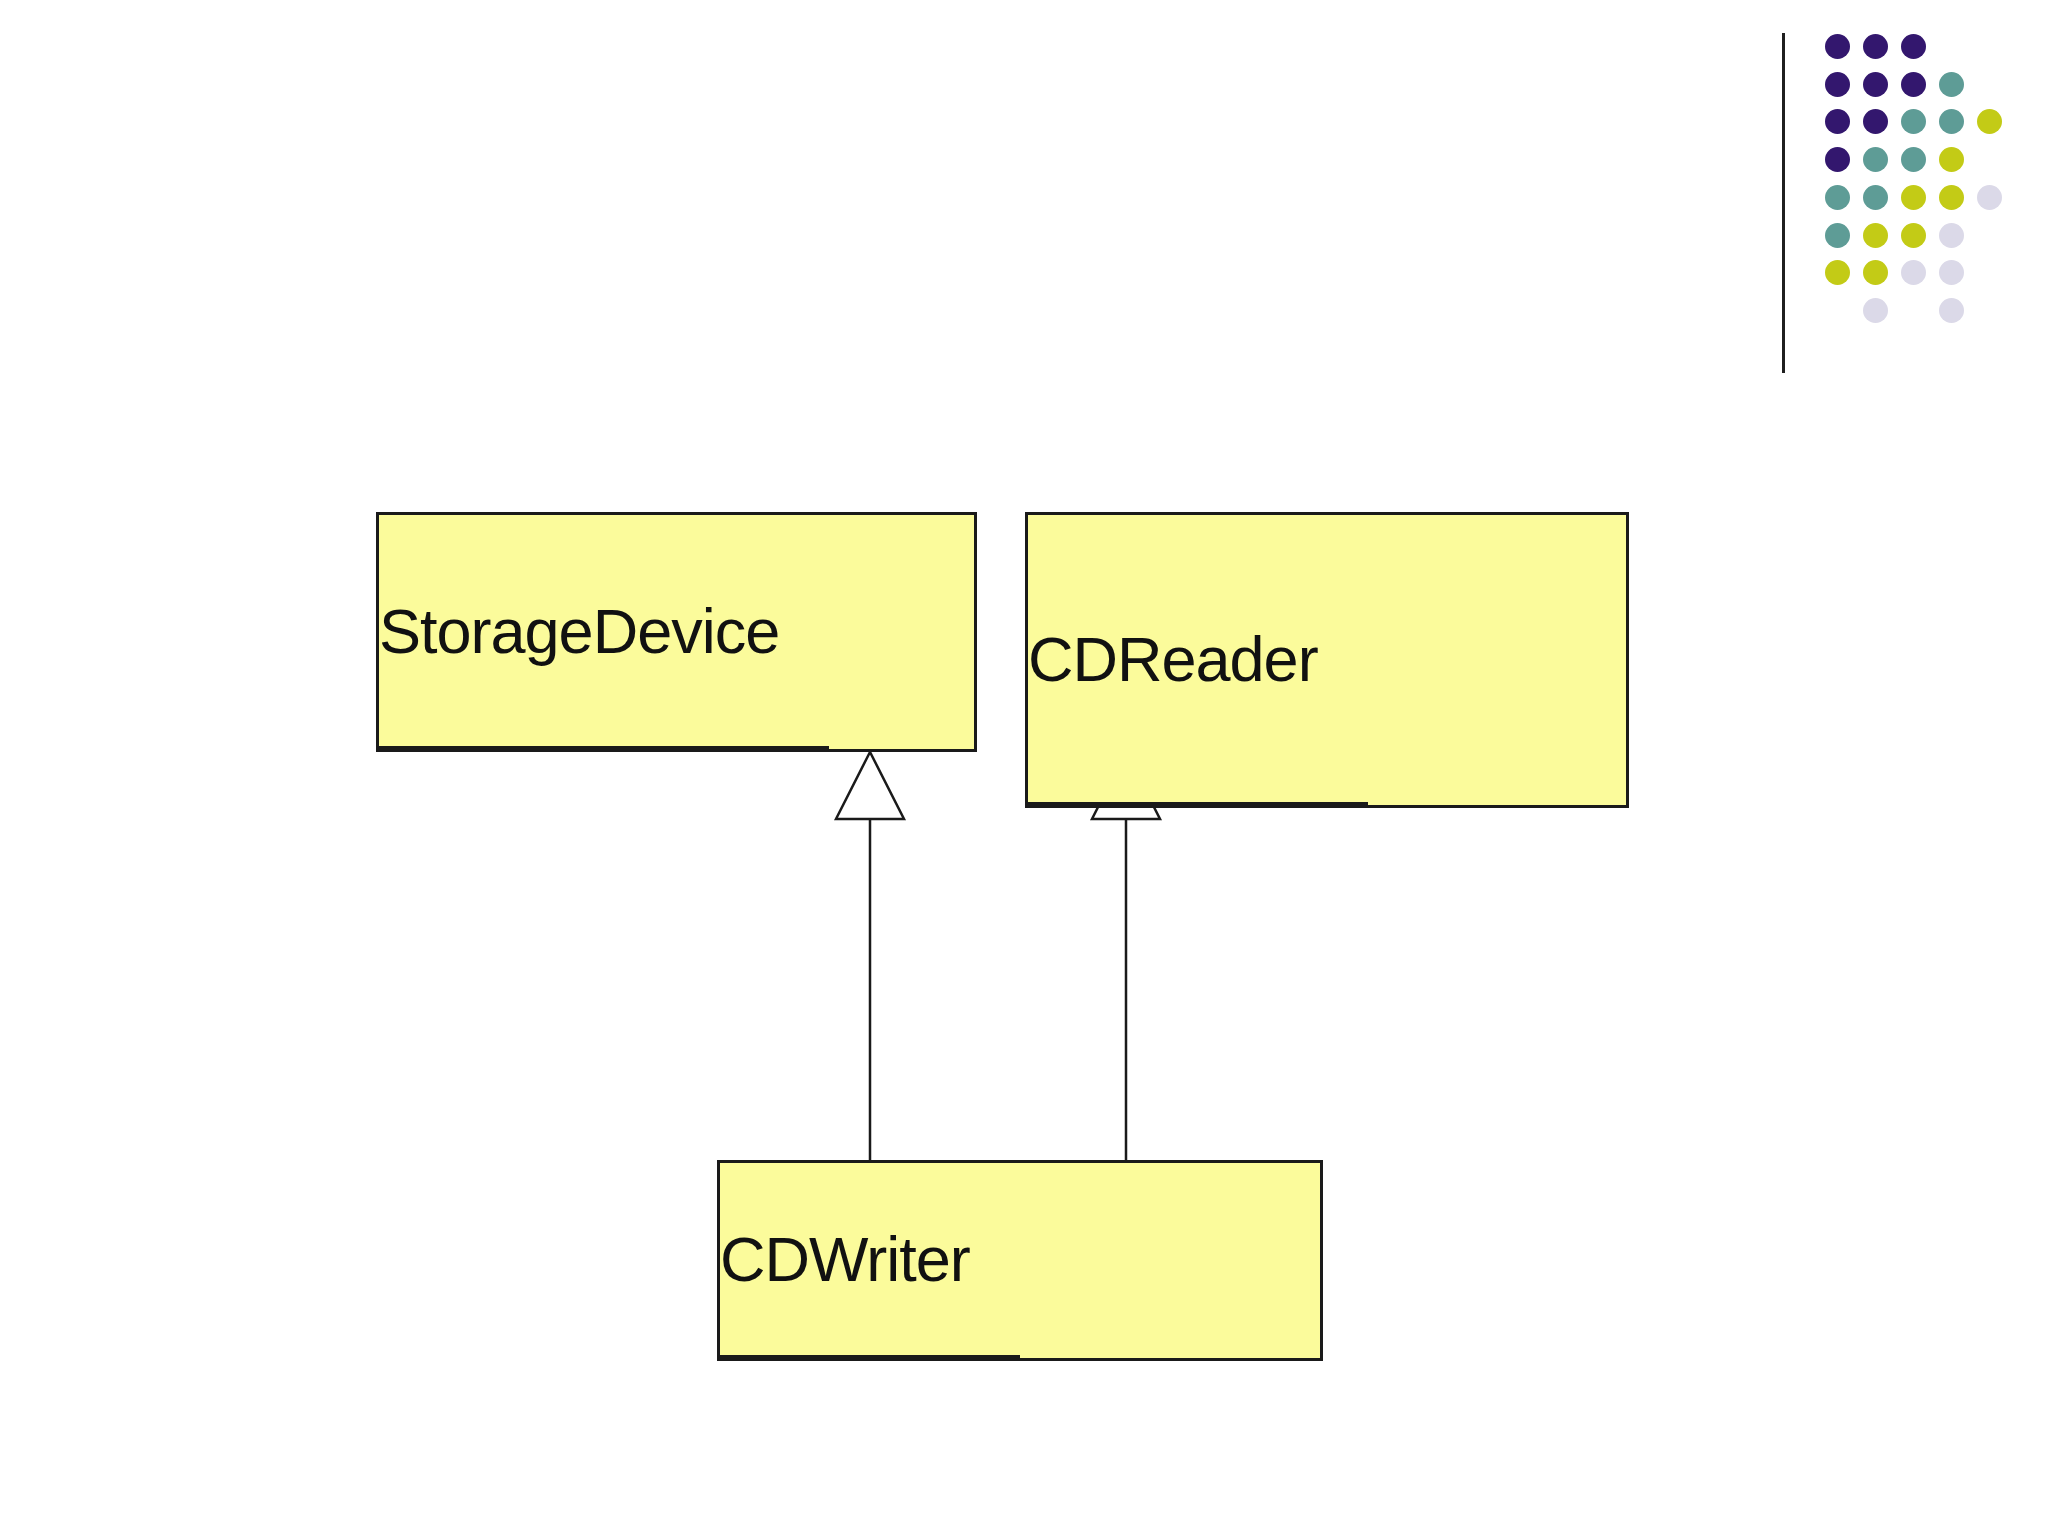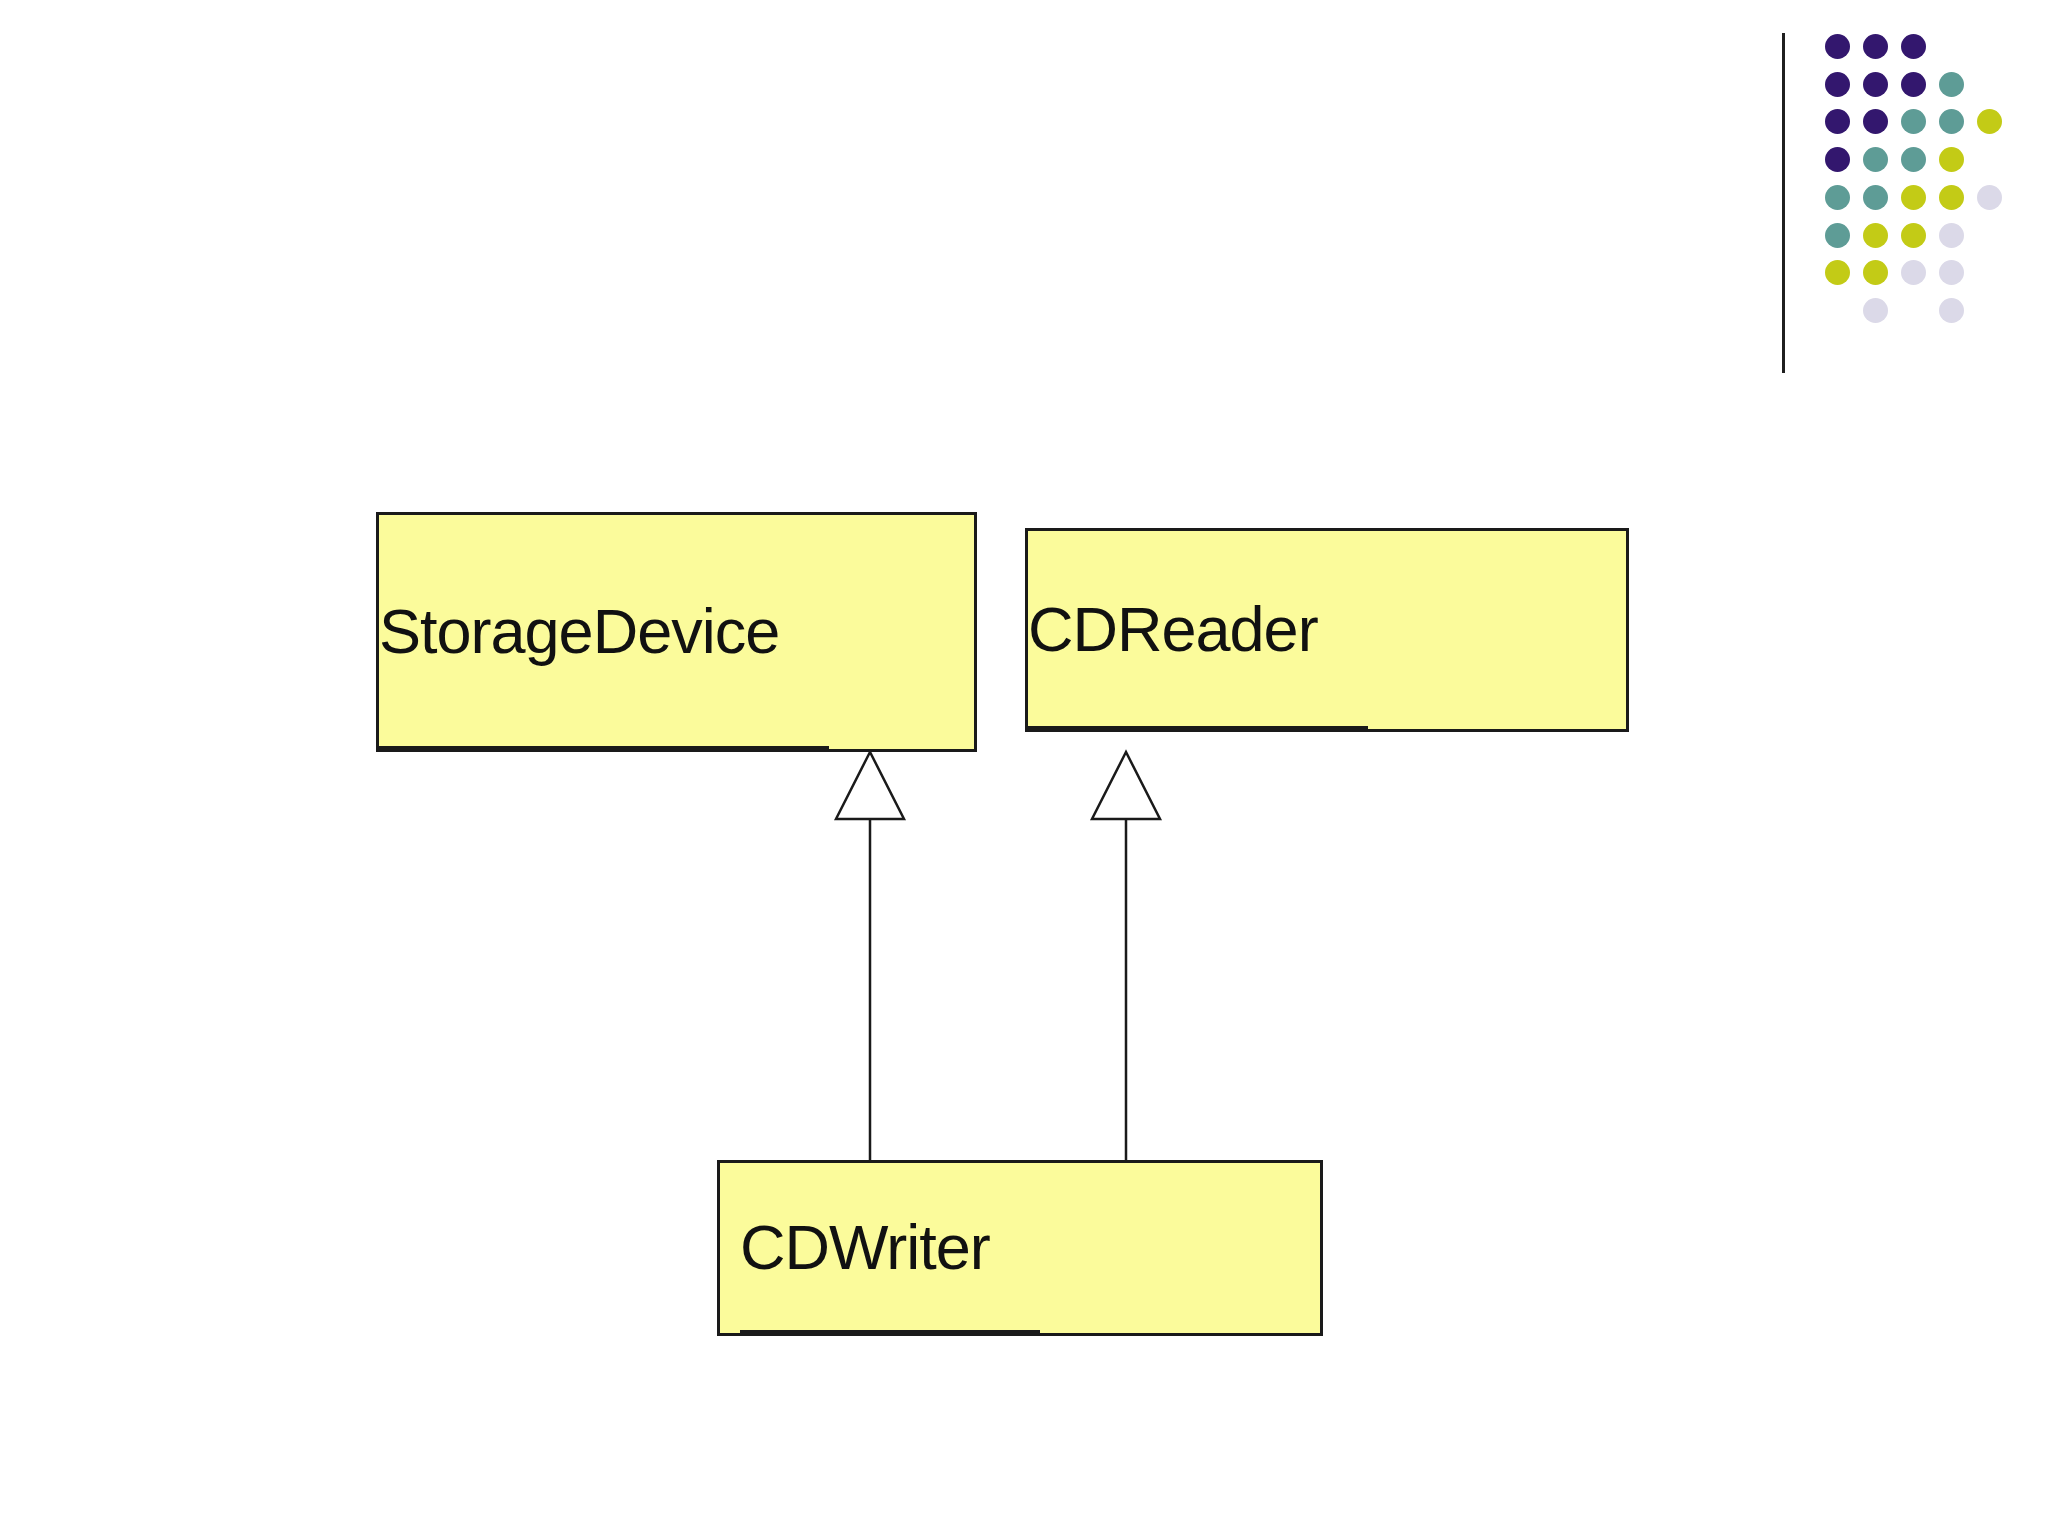--- a/index.html
+++ b/index.html
@@ -66,22 +66,22 @@
     border-bottom: 3px solid var(--class-border, #1a1a1a);
     letter-spacing: -1px;
   }
   .uml-class .c-attrs {
     flex: 0 0 50px;
     border-bottom: 3px solid var(--class-border, #1a1a1a);
   }
   .uml-class .c-ops { flex: 1 1 auto; }
 
   .box-storagedevice { left: 376px; top: 512px; width: 601px; height: 240px; }
-  .box-cdreader      { left: 1025px; top: 528px; width: 604px; height: 204px; }
-  .box-cdwriter      { left: 717px; top: 1160px; width: 606px; height: 176px; padding-left: 20px; }
+  .box-cdreader      { left: 1025px; top: 512px; width: 604px; height: 296px; }
+  .box-cdwriter      { left: 717px; top: 1160px; width: 606px; height: 201px; }
 
   .arrow-layer {
     position: absolute;
     inset: 0;
     width: 100%;
     height: 100%;
   }
 </style>
 </head>
 <body>

